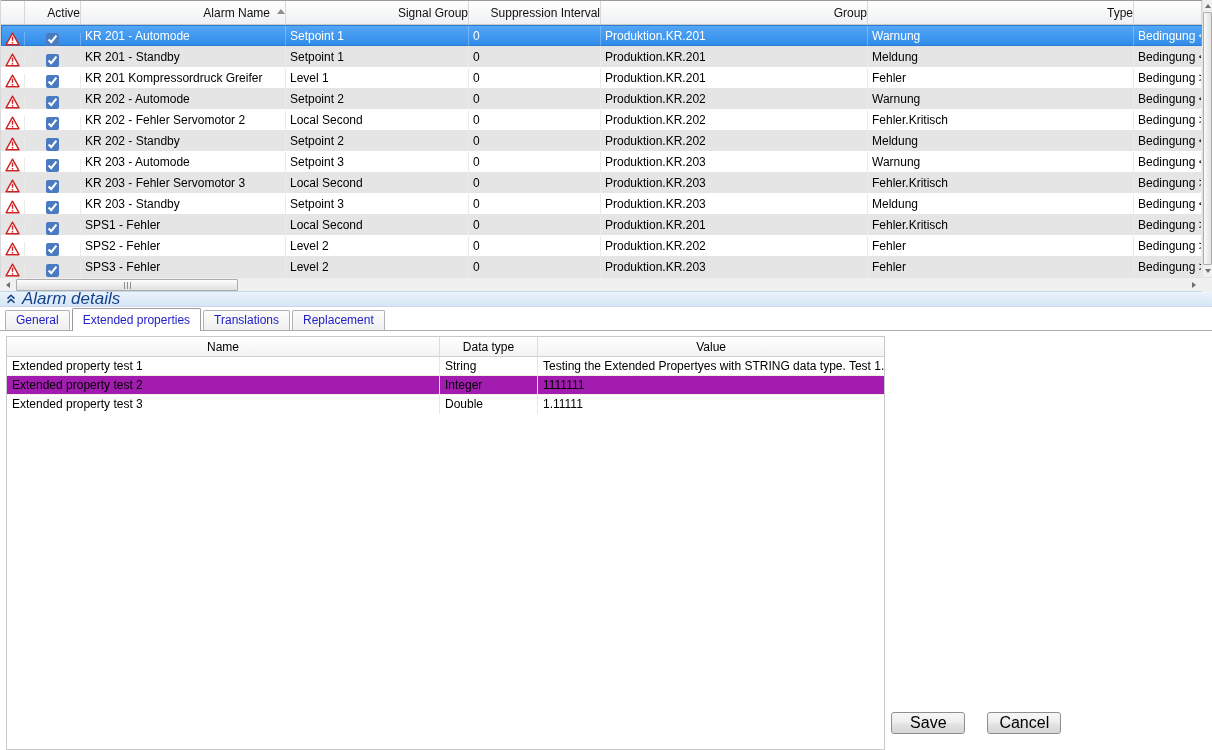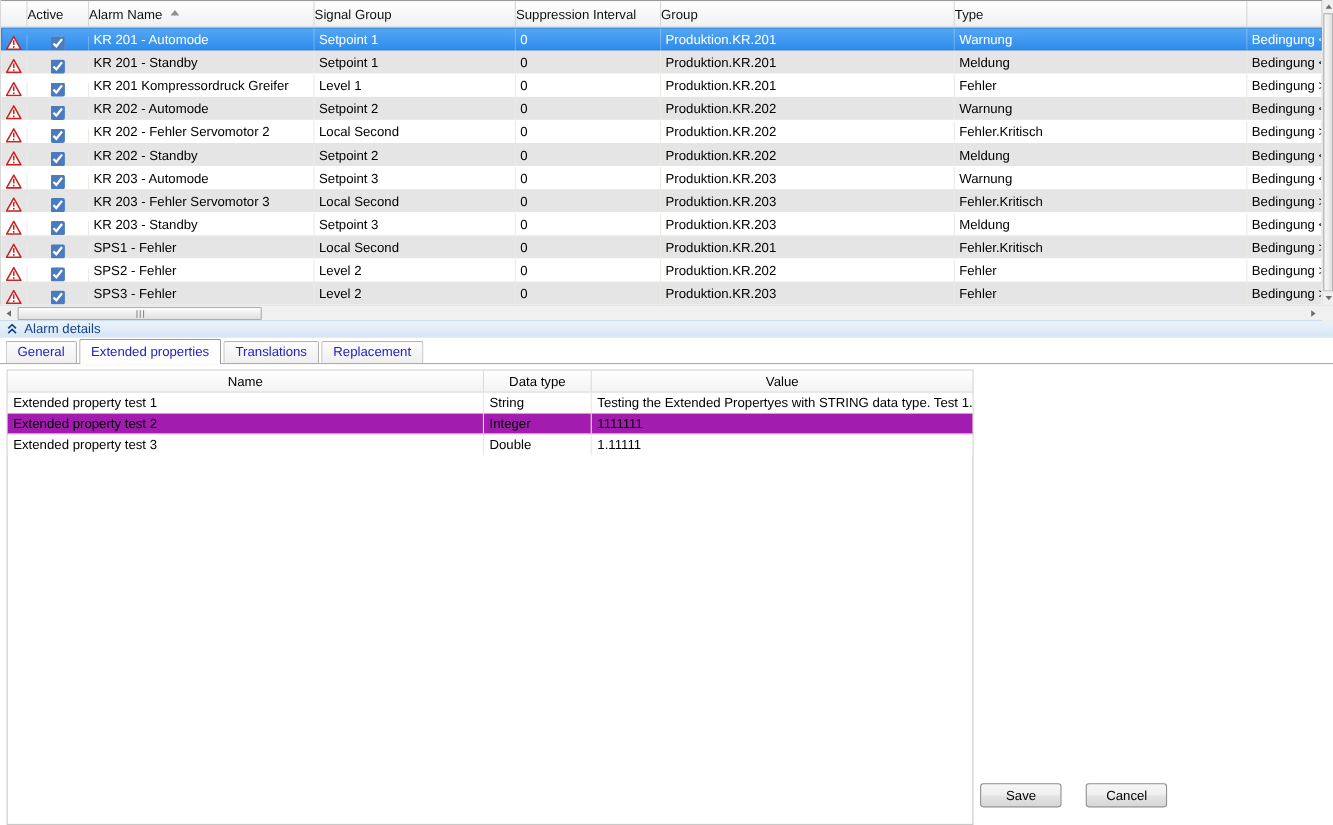--- a/index.html
+++ b/index.html
@@ -5,21 +5,21 @@
   * { margin:0; padding:0; box-sizing:border-box; }
   html,body { width:1212px; height:750px; background:#fff; overflow:hidden;
               font-family:"Liberation Sans", sans-serif; font-size:12px; color:#000; }
   .app { position:relative; width:1212px; height:750px; display:flex; flex-direction:column; background:#fff; }
 
   
   .grid-section { position:relative; width:1212px; height:291px; }
   .grid-inner { width:1202px; height:277px; overflow:hidden; border-left:1px solid #D8D8D8; }
   .grid-header { display:flex; height:25px; background:linear-gradient(#FFFFFF,#F6F7F8 55%,#EEF0F1);
                  border-top:1px solid #9A9A9A; border-bottom:1px solid #C9C9C9; }
-  .hcell { display:flex; align-items:center; justify-content:flex-start; border-right:1px solid #D8D8D8;
+  .hcell { display:flex; align-items:center; justify-content:flex-end; border-right:1px solid #D8D8D8;
            overflow:hidden; white-space:nowrap; color:#111; }
   .c-icon   { width:24px; flex:none; }
   .c-active { width:56px; flex:none; }
   .c-name   { width:205px; flex:none; }
   .c-signal { width:183px; flex:none; }
   .c-supp   { width:132px; flex:none; }
   .c-group  { width:267px; flex:none; }
   .c-type   { width:266px; flex:none; }
   .c-cond   { flex:1; }
   .sort-caret { width:0; height:0; border-left:4px solid transparent; border-right:4px solid transparent;
@@ -48,21 +48,21 @@
   .grip i { display:inline-block; width:1px; height:7px; background:#8F8F8F; margin:0 1px; }
   .corner { position:absolute; right:0; top:0; width:10px; height:14px; background:#F0F0F0; }
   .tri-up    { width:0; height:0; border-left:3.5px solid transparent; border-right:3.5px solid transparent; border-bottom:4px solid #6E6E6E; }
   .tri-down  { width:0; height:0; border-left:3.5px solid transparent; border-right:3.5px solid transparent; border-top:4px solid #6E6E6E; }
   .tri-left  { width:0; height:0; border-top:3.5px solid transparent; border-bottom:3.5px solid transparent; border-right:4px solid #6E6E6E; }
   .tri-right { width:0; height:0; border-top:3.5px solid transparent; border-bottom:3.5px solid transparent; border-left:4px solid #6E6E6E; }
 
   
   .details-header { height:16px; background:linear-gradient(#EBF3FB,#D6E6F5); border-top:1px solid #C3D7EA;
                     border-bottom:1px solid #C7DAEC; display:flex; align-items:center; padding-left:6px; gap:6px; }
-  .details-title { color:#15428B; font-size:12px; line-height:14px; }
+  .details-title { color:#15428B; font-size:17px; line-height:14px;font-style:italic; }
   .tabbar { height:24px; display:flex; align-items:flex-end; padding-left:5px; background:#fff;
             border-bottom:1px solid #ACACAC; position:relative; }
   .tab { height:20px; line-height:19px; padding:0 10px; margin-right:2px; font-size:12px; color:#2121C8;
          background:linear-gradient(#FCFCFC,#EFEFF0); border:1px solid #B2B2B2; border-bottom:none;
          border-radius:2px 2px 0 0; cursor:default; }
   .tab.active { height:23px; line-height:22px; background:#fff; margin-bottom:-1px; z-index:2; border-color:#9B9B9B; }
 
   .tab-content { flex:1; display:flex; flex-direction:row; background:#fff; }
   .props-table { margin:5px 6px 0 6px; border:1px solid #C9C9C9; }
   .props-header { display:flex; height:20px; background:linear-gradient(#FFFFFF,#F2F3F4); border-bottom:1px solid #D0D0D0; }
@@ -72,21 +72,21 @@
   .p-type { width:98px; flex:none; }
   .p-value { flex:1; border-right:none; }
   .props-row { display:flex; height:19px; line-height:18px; background:#fff; border-bottom:1px solid #EFEFE2; }
   .props-row.alt { background:#a21caf; }
   .props-row:last-child { border-bottom:none; }
   .pbody { padding-left:5px; border-right:1px solid #E8E8DF; overflow:hidden; white-space:nowrap;
            display:block; line-height:18px; }
   .pbody.p-value { border-right:none; }
 
   .footer { margin-top:auto; display:flex; justify-content:flex-end; gap:22px; padding:0 20px 16px 0; }
-  .btn { width:74px; height:22px; font-size:12px; font-family:"Liberation Sans", sans-serif; color:#000;
+  .btn { width:74px; height:22px; font-size:16px; font-family:"Liberation Sans", sans-serif; color:#000;
          background:linear-gradient(#F6F6F6,#EFEFEF 45%,#E3E3E3 55%,#D7D7D7);
          border:1px solid #8E8E8E; border-radius:3px; }
 </style>
 </head>
 <body>
 
 <div class="app">
 
   <div class="grid-section">
     <div class="grid-inner">

